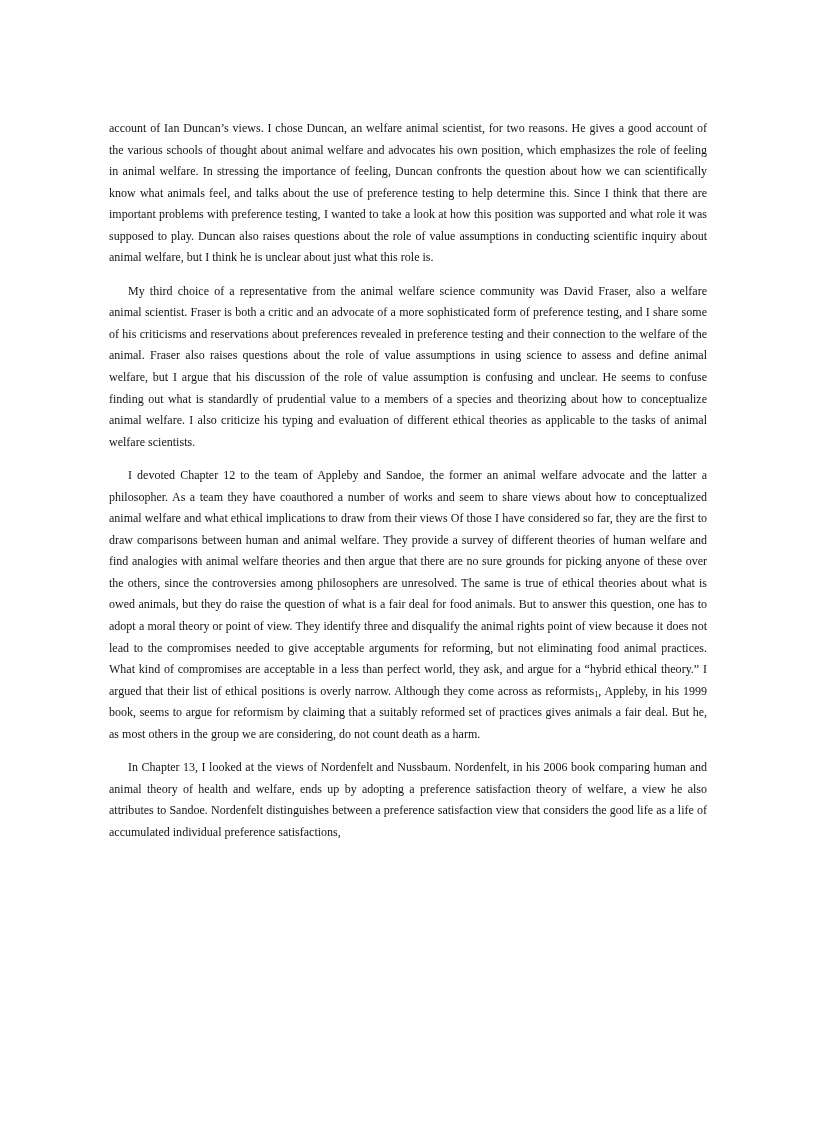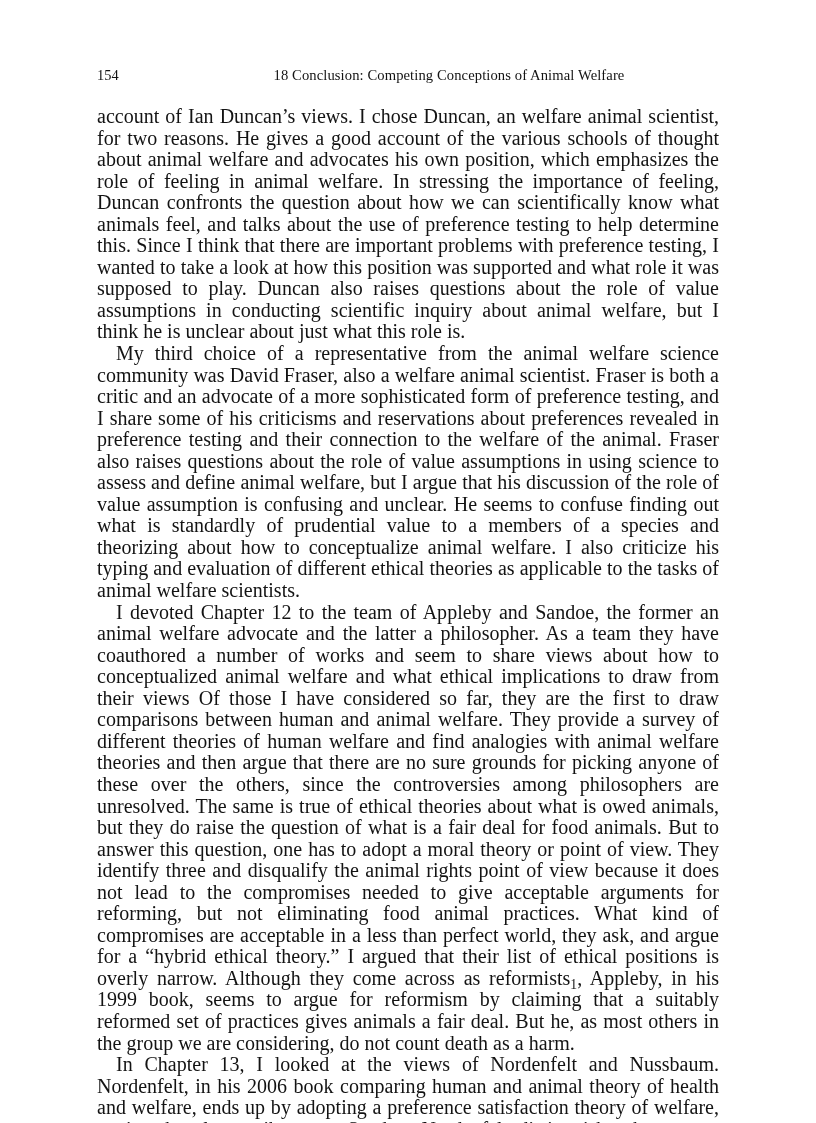--- a/index.html
+++ b/index.html
@@ -50,23 +50,23 @@
     white-space: nowrap;
   }
   
   .textblock {
     position: absolute;
     left: 97px;
     top: 106px;
     width: 622px;
   }
   p.para {
-    margin: 0;
+    margin: 12px;
     padding: 0;
-    font-size: 20px;
+    font-size: 12px;
     line-height: 21.55px;
     text-align: justify;
     text-justify: inter-word;
     letter-spacing: 0.01px;
     word-spacing: 0.02px;
     color: #131313;
     -webkit-hyphens: none;
     hyphens: none;
   }
   p.para.indent {
@@ -85,24 +85,20 @@
   .page, .running-head, .textblock {
     -webkit-font-smoothing: antialiased;
     text-rendering: optimizeLegibility;
   }
 </style>
 </head>
 <body>
 
 <div class="page">
 
-  <div class="running-head">
-    <span class="folio">154</span>
-    <span class="head-title">18 Conclusion: Competing Conceptions of Animal Welfare</span>
-  </div>
 
   <div class="textblock">
 
     <p class="para">account of Ian Duncan’s views. I chose Duncan, an welfare animal scientist, for two reasons. He gives a good account of the various schools of thought about animal welfare and advocates his own position, which emphasizes the role of feeling in animal welfare. In stressing the importance of feeling, Duncan confronts the question about how we can scientifically know what animals feel, and talks about the use of preference testing to help determine this. Since I think that there are important problems with preference testing, I wanted to take a look at how this position was supported and what role it was supposed to play. Duncan also raises questions about the role of value assumptions in conducting scientific inquiry about animal welfare, but I think he is unclear about just what this role is.</p>
 
     <p class="para indent">My third choice of a representative from the animal welfare science community was David Fraser, also a welfare animal scientist. Fraser is both a critic and an advocate of a more sophisticated form of preference testing, and I share some of his criticisms and reservations about preferences revealed in preference testing and their connection to the welfare of the animal. Fraser also raises questions about the role of value assumptions in using science to assess and define animal welfare, but I argue that his discussion of the role of value assumption is confusing and unclear. He seems to confuse finding out what is standardly of prudential value to a members of a species and theorizing about how to conceptualize animal welfare. I also criticize his typing and evaluation of different ethical theories as applicable to the tasks of animal welfare scientists.</p>
 
     <p class="para indent"><span>I devoted Chapter 12 to the team of Appleby and Sandoe, the former an animal welfare advocate and the latter a philosopher. As a team they have coauthored a number of works and seem to share views about how to conceptualized animal welfare and what ethical implications to draw from their views Of those I have considered so far, they are the first to draw comparisons between human and animal welfare. They provide a survey of different theories of human welfare and find analogies with animal welfare theories and then argue that there are no sure grounds for picking anyone of these over the others, since the controversies among philosophers are unresolved. The same is true of ethical theories about what is owed animals, but they do raise the question of what is a fair deal for food animals. But to answer this question, one has to adopt a moral theory or point of view. They identify three and disqualify the animal rights point of view because it does not lead to the compromises needed to give acceptable arguments for reforming, but not eliminating food animal practices. What kind of compromises are acceptable in a less than perfect world, they ask, and argue for a “hybrid ethical theory.” I argued that their list of ethical positions is overly narrow. Although they come across as reformists</span><sub class="fn">1</sub><span>, Appleby, in his 1999 book, seems to argue for reformism by claiming that a suitably reformed set of practices gives animals a fair deal. But he, as most others in the group we are considering, do not count death as a harm.</span></p>
 
     <p class="para indent">In Chapter 13, I looked at the views of Nordenfelt and Nussbaum. Nordenfelt, in his 2006 book comparing human and animal theory of health and welfare, ends up by adopting a preference satisfaction theory of welfare, a view he also attributes to Sandoe. Nordenfelt distinguishes between a preference satisfaction view that considers the good life as a life of accumulated individual preference satisfactions,</p>

